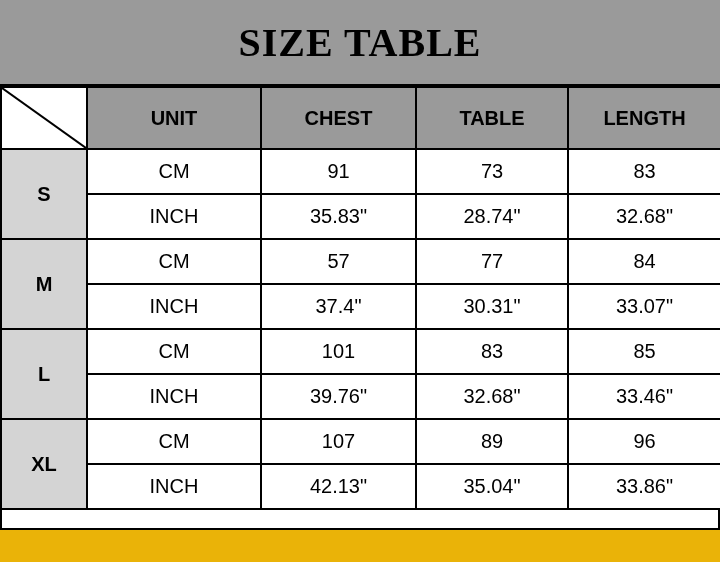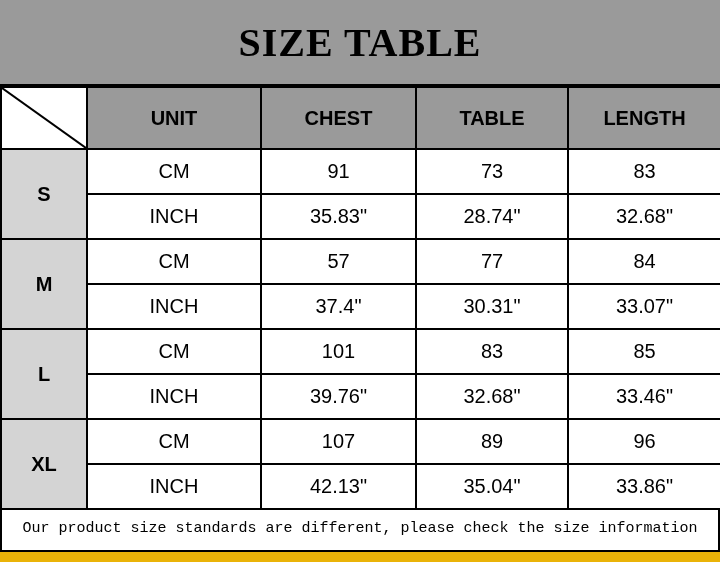--- a/index.html
+++ b/index.html
@@ -187,16 +187,15 @@
       <tr>
         <td class="unit-cell">INCH</td>
         <td class="val">42.13"</td>
         <td class="val">35.04"</td>
         <td class="val">33.86"</td>
       </tr>
     </tbody>
   </table>
 
   <div class="note">
-    <span class="note-line">Our product size standards are different, please check the size information</span>
   </div>
 
 </div>
 
 </body></html>

